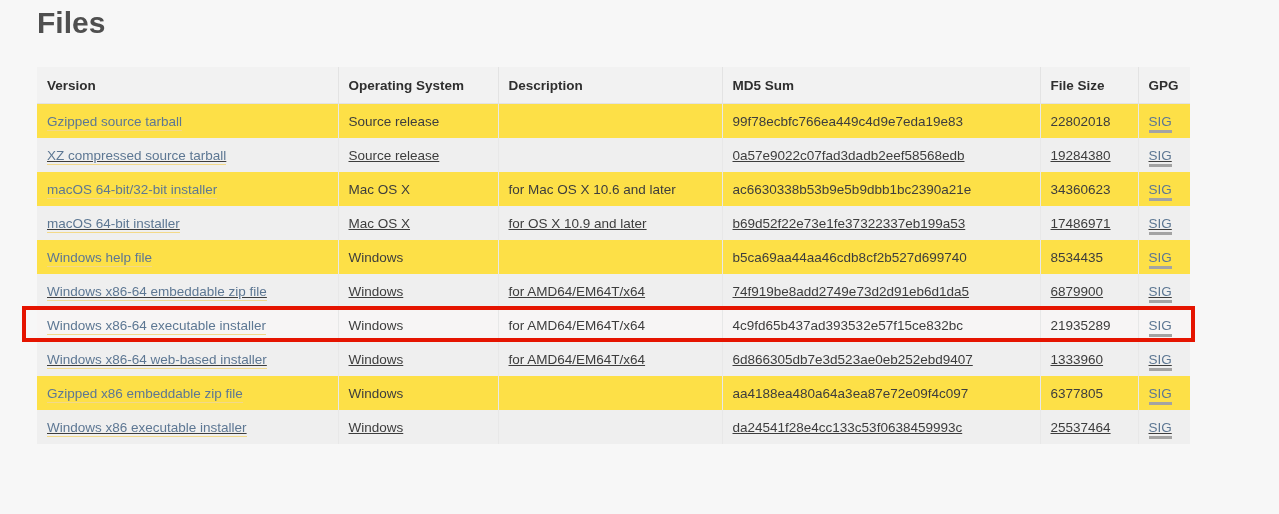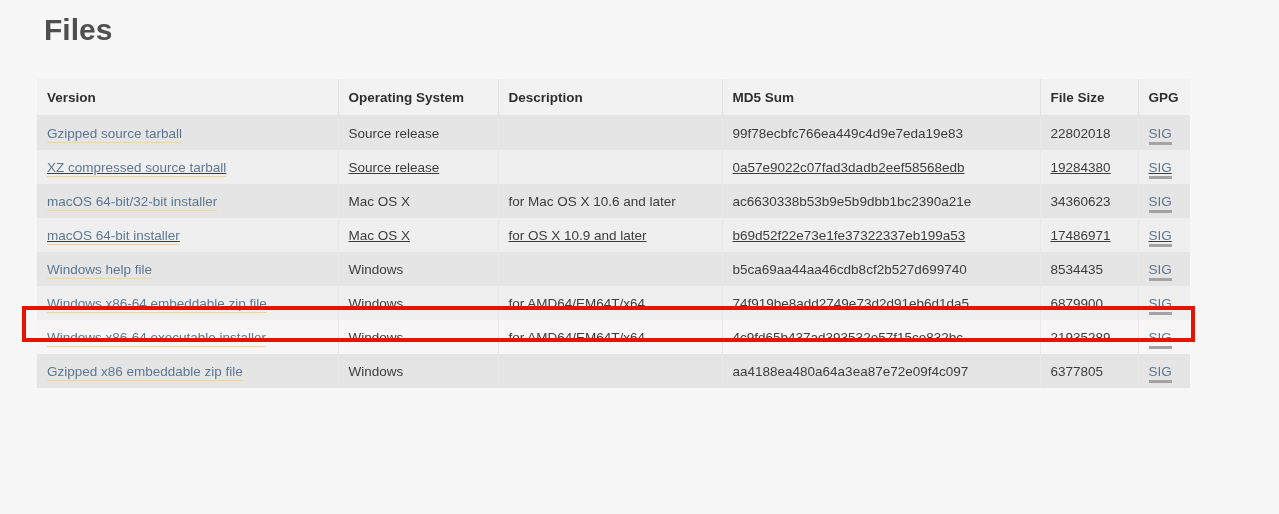--- a/index.html
+++ b/index.html
@@ -25,27 +25,27 @@
 
   .page-title {
     position: absolute;
     left: 37px;
     top: 2px;
     font-size: 30px;
     font-weight: bold;
     color: #4f4f4f;
     letter-spacing: 0px;
     line-height: 42px;
-    margin: 7px;
+    margin: 0;
   }
 
   .table-wrap {
     position: absolute;
     left: 37px;
-    top: 79px;
+    top: 67px;
     width: 1153px;
   }
 
   table.files {
     border-collapse: collapse;
     width: 1153px;
     table-layout: fixed;
     font-size: 13.5px;
   }
 
@@ -76,21 +76,21 @@
     height: 18px;
     font-size: 13.5px;
     color: #3d3d3d;
     border-left: 1px solid #e8e8e8;
     vertical-align: middle;
     white-space: nowrap;
     overflow: hidden;
   }
   table.files tbody td:first-child { border-left: none; }
 
-  table.files tbody tr.odd  { background: #e5e5e5; }
+  table.files tbody tr.odd  { background: #fde047; }
   table.files tbody tr.even { background: #efefef; text-decoration: underline; }
 
   table.files tbody tr.highlight-row { background: #f7f5f5; }
 
   a.flink {
     color: #5d7793;
     text-decoration: none;
     border-bottom: 1px solid #f2d98a;
     padding-bottom: 1px;
   }
@@ -190,26 +190,42 @@
             <td><a class="siglink" href="#">SIG</a></td>
           </tr>
           <tr class="odd highlight-row">
             <td><a class="flink" href="#">Windows x86-64 executable installer</a></td>
             <td>Windows</td>
             <td>for AMD64/EM64T/x64</td>
             <td>4c9fd65b437ad393532e57f15ce832bc</td>
             <td>21935289</td>
             <td><a class="siglink" href="#">SIG</a></td>
           </tr>
+          <tr class="even">
+            <td><a class="flink" href="#">Windows x86-64 web-based installer</a></td>
+            <td>Windows</td>
+            <td>for AMD64/EM64T/x64</td>
+            <td>6d866305db7e3d523ae0eb252ebd9407</td>
+            <td>1333960</td>
+            <td><a class="siglink" href="#">SIG</a></td>
+          </tr>
           <tr class="odd">
             <td><a class="flink" href="#">Gzipped x86 embeddable zip file</a></td>
             <td>Windows</td>
             <td></td>
             <td>aa4188ea480a64a3ea87e72e09f4c097</td>
             <td>6377805</td>
+            <td><a class="siglink" href="#">SIG</a></td>
+          </tr>
+          <tr class="even">
+            <td><a class="flink" href="#">Windows x86 executable installer</a></td>
+            <td>Windows</td>
+            <td></td>
+            <td>da24541f28e4cc133c53f0638459993c</td>
+            <td>25537464</td>
             <td><a class="siglink" href="#">SIG</a></td>
           </tr>
         </tbody>
     </table>
   </div>
 
   <div class="highlight-box"></div>
 
 </div>
 

